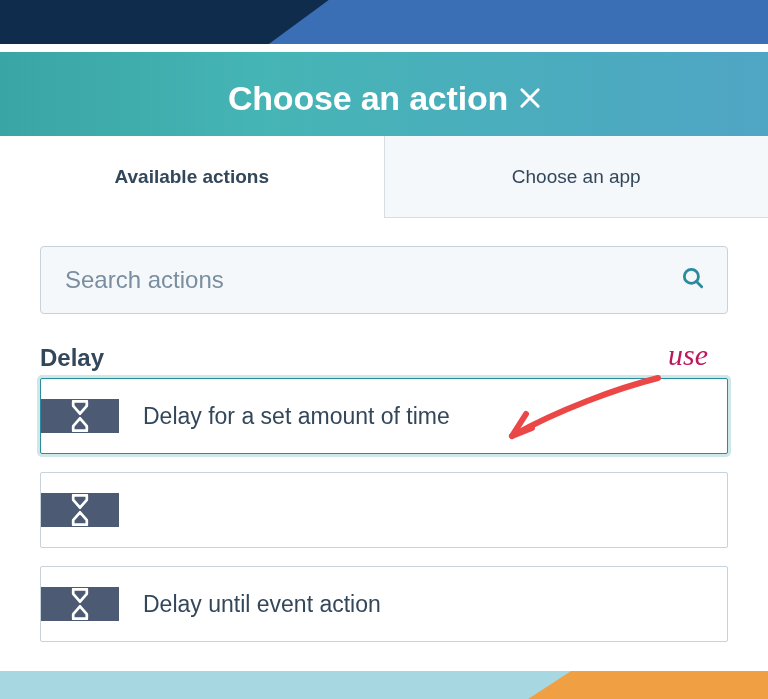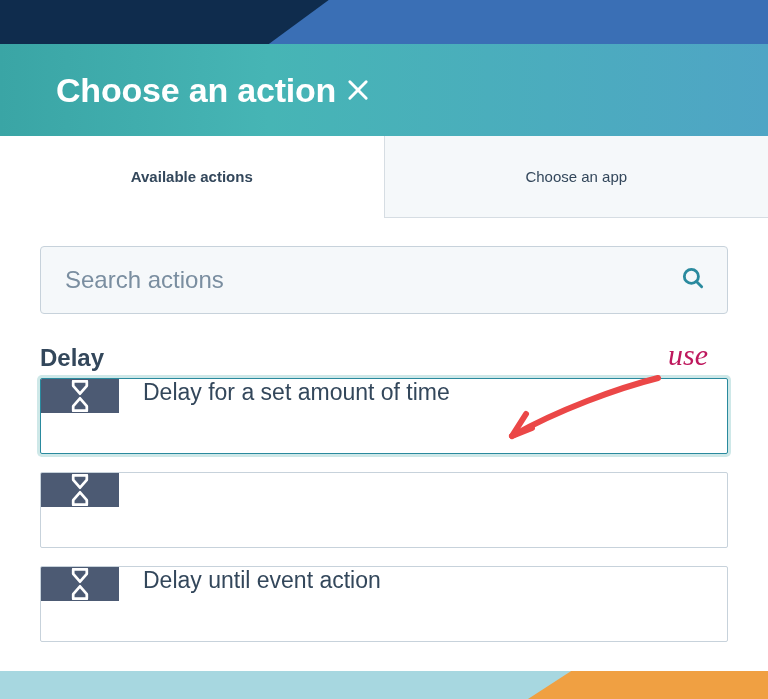--- a/index.html
+++ b/index.html
@@ -21,26 +21,26 @@
       content: "";
       position: absolute;
       top: 0; right: 0;
       width: 65%;
       height: 44px;
       background: #3a6fb5;
       clip-path: polygon(12% 0, 100% 0, 100% 100%, 0 100%);
     }
     .header {
       position: absolute;
-      top: 44px; left: 0; right: 0;
+      top: 52px; left: 0; right: 0;
       height: 92px;
       background: linear-gradient(90deg, #3aa5a5 0%, #46b5b5 35%, #4fa5c5 100%);
       display: flex;
       align-items: center;
-      justify-content: flex-start;
+      justify-content: center;
       padding: 0 44px 0 56px;
     }
     .header-title {
       color: #fff;
       font-size: 34px;
       font-weight: 600;
       letter-spacing: -0.2px;
     }
     .close-btn {
       background: none;
@@ -58,21 +58,21 @@
     .tabs {
       display: flex;
       height: 82px;
       border-bottom: 1px solid #d6dde3;
     }
     .tab {
       flex: 1;
       display: flex;
       align-items: center;
       justify-content: center;
-      font-size: 15px;
+      font-size: 19px;
       cursor: pointer;
       color: #33475b;
       background: #f5f8fa;
       border-left: 1px solid #d6dde3;
     }
     .tab.active {
       background: #fff;
       font-weight: 600;
       border-bottom: 1px solid #fff;
       border-left: none;
@@ -110,21 +110,21 @@
       color: #33475b;
       margin: 30px 0 6px 0;
     }
     .action-list {
       display: flex;
       flex-direction: column;
       gap: 18px;
     }
     .action-item {
       display: flex;
-      align-items: flex-start;
+      align-items: center;
       border: 1px solid #c7d2db;
       border-radius: 2px;
       height: 76px;
       cursor: pointer;
       overflow: hidden;
       background: #fff;
     }
     .action-item.selected {
       border-color: #2a8a9e;
       box-shadow: 0 0 0 3px rgba(58, 165, 165, 0.25);

